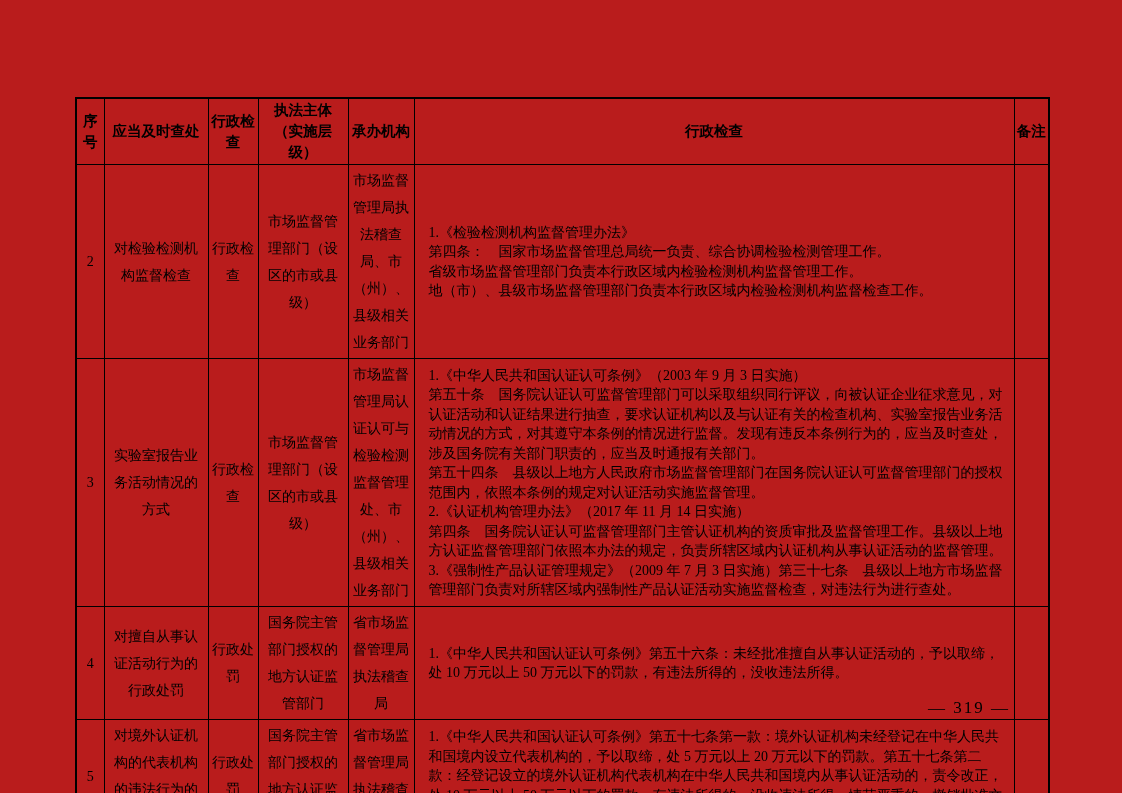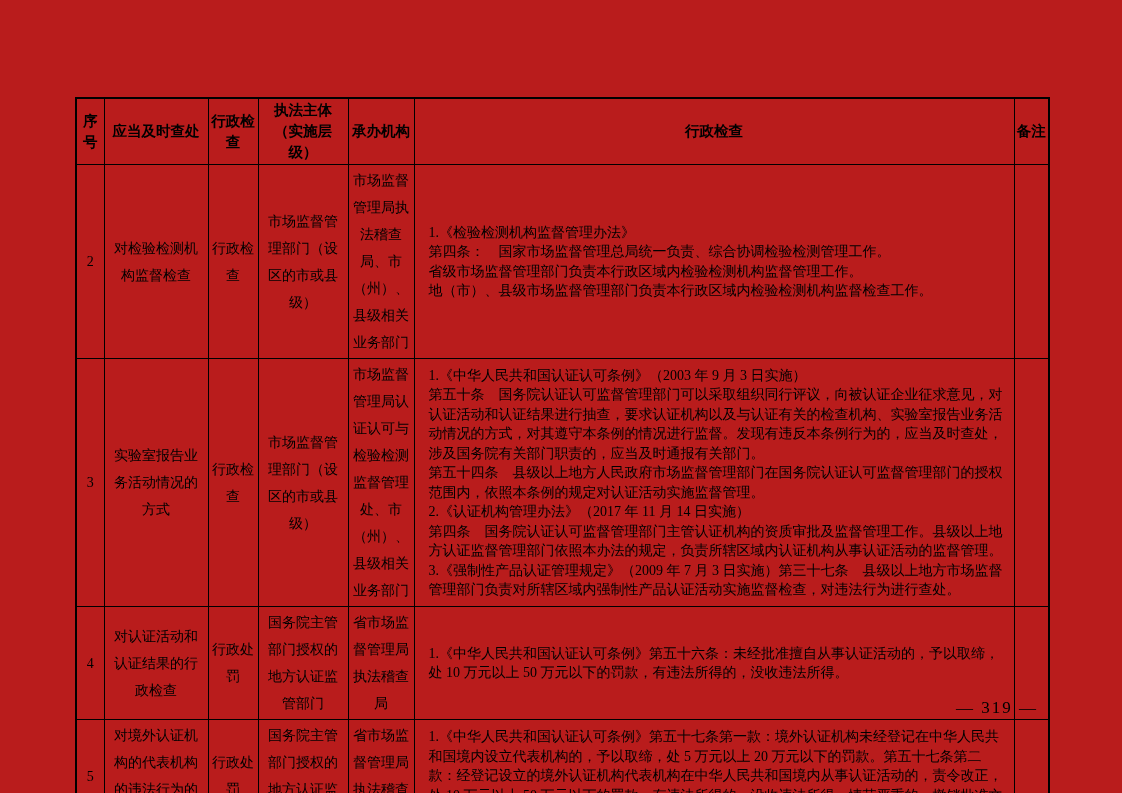--- a/index.html
+++ b/index.html
@@ -50,21 +50,21 @@
     padding: 4px 8px 4px 14px;
     white-space: pre-wrap;
   }
   tr.r0 { height: 135px; }
   tr.r1 { height: 238px; }
   tr.r2 { height: 85px; }
   tr.r3 { height: 89px; }
   .page-number {
     position: absolute;
     top: 698px;
-    right: 84px;
+    right: 112px;
     font-size: 17px;
     letter-spacing: 2px;
     white-space: nowrap;
   }
 </style>
 </head>
 <body>
 
 <div class="page">
 
@@ -111,21 +111,21 @@
         <td class="basis">1.《中华人民共和国认证认可条例》（2003 年 9 月 3 日实施）
 第五十条　国务院认证认可监督管理部门可以采取组织同行评议，向被认证企业征求意见，对认证活动和认证结果进行抽查，要求认证机构以及与认证有关的检查机构、实验室报告业务活动情况的方式，对其遵守本条例的情况进行监督。发现有违反本条例行为的，应当及时查处，涉及国务院有关部门职责的，应当及时通报有关部门。
 第五十四条　县级以上地方人民政府市场监督管理部门在国务院认证认可监督管理部门的授权范围内，依照本条例的规定对认证活动实施监督管理。
 2.《认证机构管理办法》（2017 年 11 月 14 日实施）
 第四条　国务院认证认可监督管理部门主管认证机构的资质审批及监督管理工作。县级以上地方认证监督管理部门依照本办法的规定，负责所辖区域内认证机构从事认证活动的监督管理。
 3.《强制性产品认证管理规定》（2009 年 7 月 3 日实施）第三十七条　县级以上地方市场监督管理部门负责对所辖区域内强制性产品认证活动实施监督检查，对违法行为进行查处。</td>
         <td class="c"></td>
       </tr>
       <tr class="r2">
         <td class="c">4</td>
-        <td class="c">对认证活动和认证结果的行政检查</td>
+        <td class="c">对擅自从事认证活动行为的行政处罚</td>
         <td class="c">行政处罚</td>
         <td class="c">国务院主管部门授权的地方认证监管部门</td>
         <td class="c">省市场监督管理局执法稽查局</td>
         <td class="basis">1.《中华人民共和国认证认可条例》第五十六条：未经批准擅自从事认证活动的，予以取缔，处 10 万元以上 50 万元以下的罚款，有违法所得的，没收违法所得。</td>
         <td class="c"></td>
       </tr>
       <tr class="r3">
         <td class="c">5</td>
         <td class="c">对境外认证机构的代表机构的违法行为的行政处罚</td>
         <td class="c">行政处罚</td>

